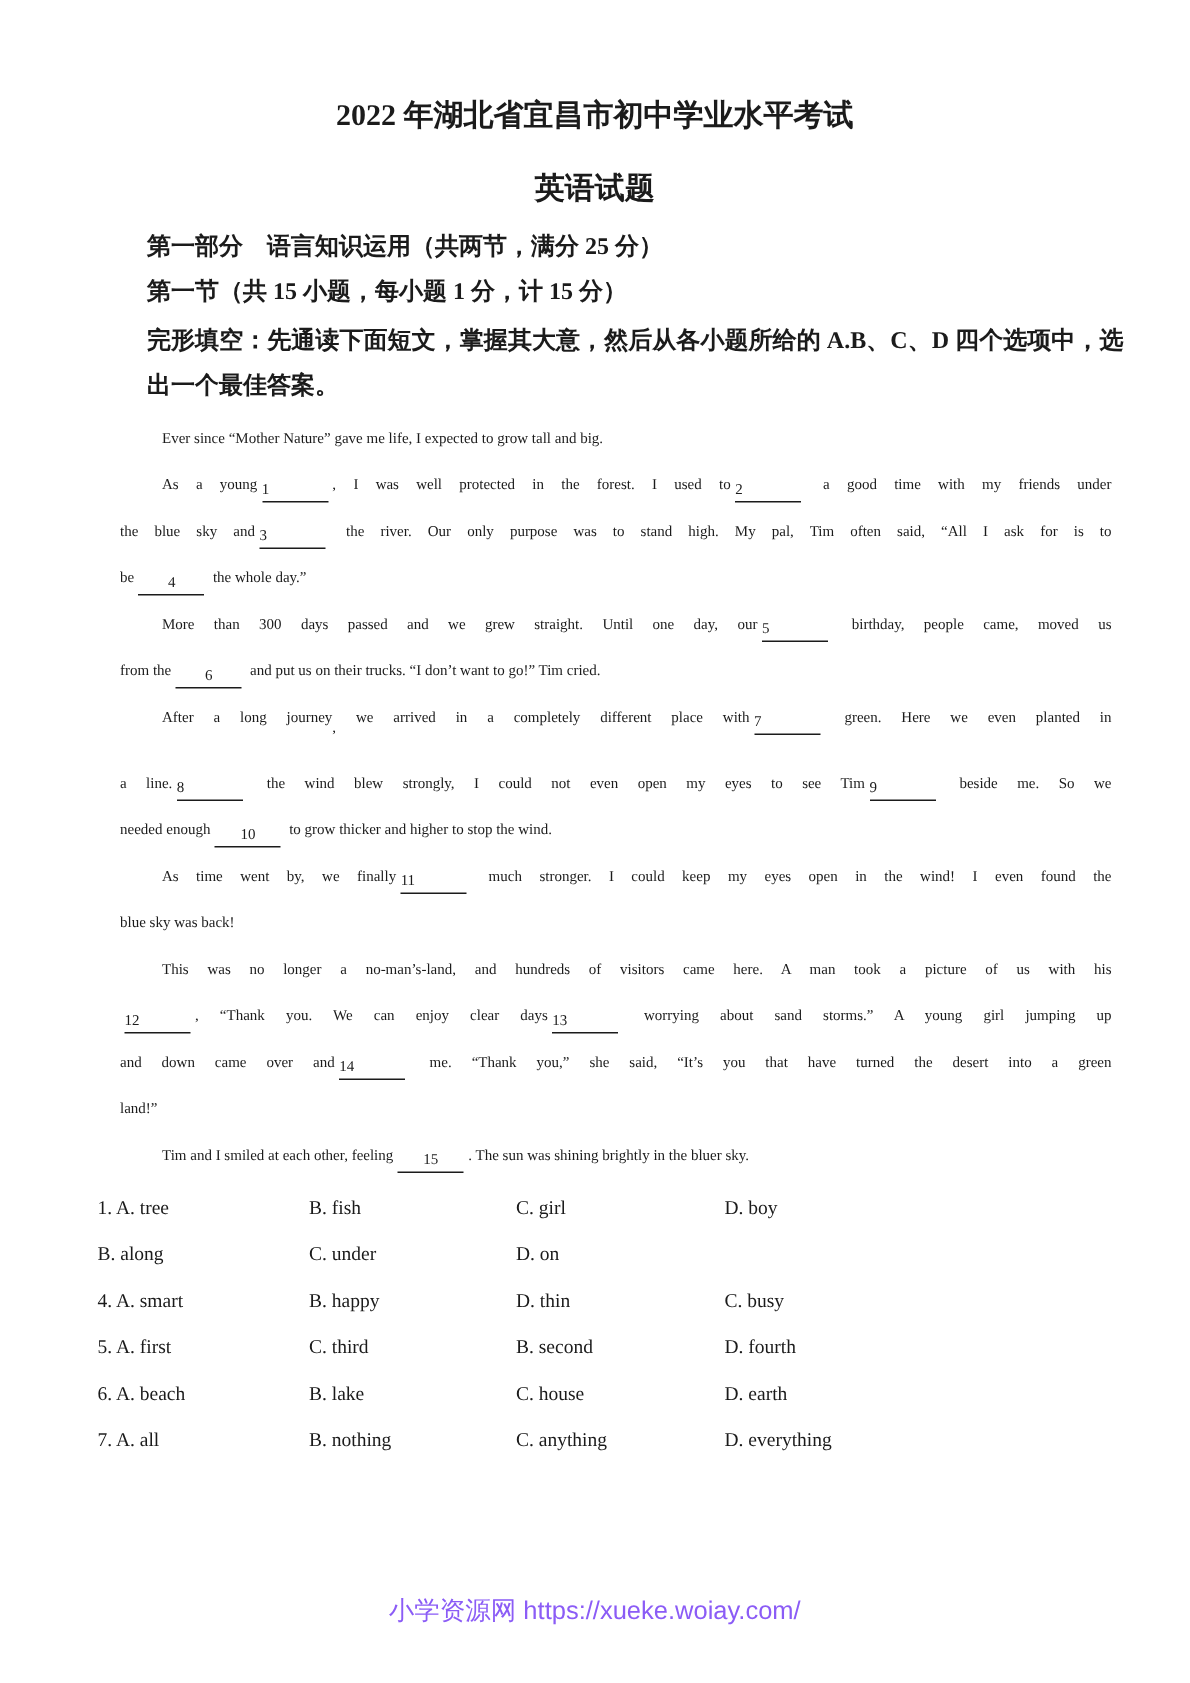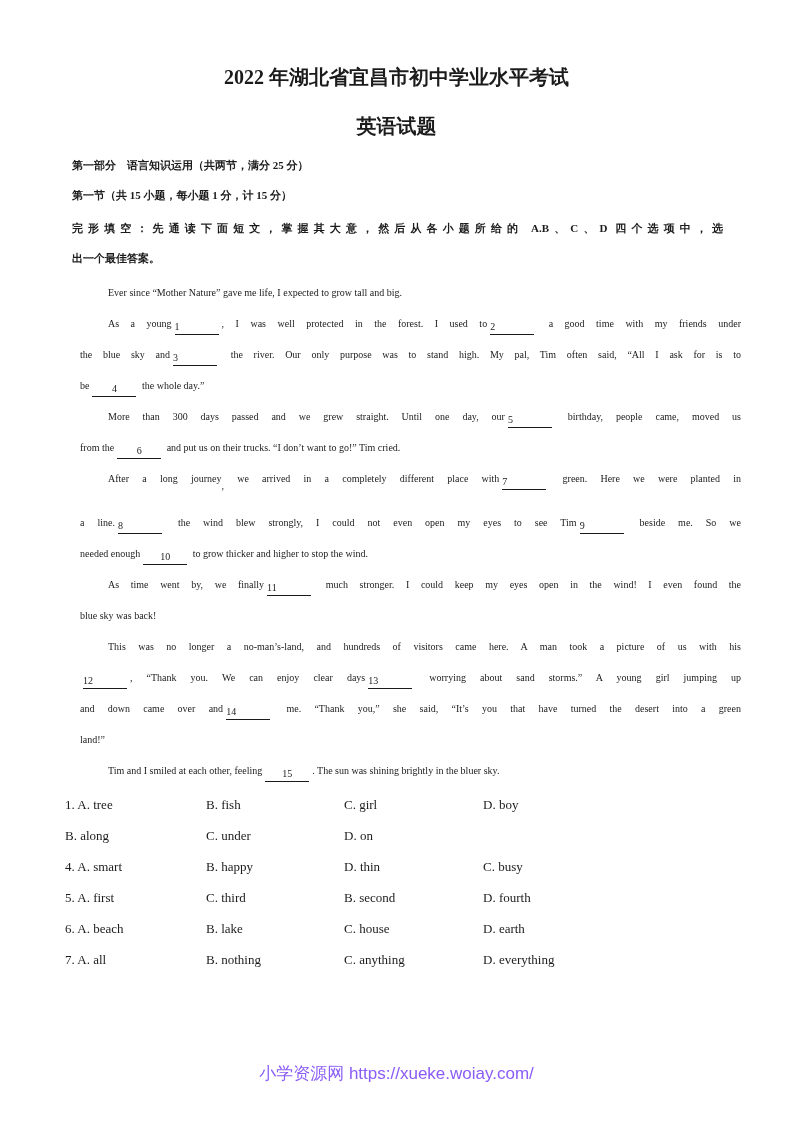--- a/index.html
+++ b/index.html
@@ -28,24 +28,24 @@
     font-family: Liberation Serif, serif;
   }
   .paper-info {
     margin: 8px 0 0 0;
     font-size: 15px;
     line-height: 20px;
     font-weight: bold;
   }
   .cn {
     box-sizing: border-box;
-    margin-left: 72px;
+    margin-left: 98px;
     width: 651px;
     font-weight: bold;
-    font-size: 11px;
+    font-size: 16px;
   }
   .h-part { margin-top: 15px; line-height: 20px; }
   .h-sec  { margin-top: 10px; line-height: 20px; }
   .instr  { margin-top: 8px; }
   .instr-line { line-height: 30px; }
   .just { text-align: justify; text-align-last: justify; }
   .passage { margin: 4px 0 0 63px; }
   .pline {
     box-sizing: border-box;
     width: 661px;
@@ -105,21 +105,21 @@
     <div class="instr-line">出一个最佳答案。</div>
   </div>
 
   <div class="passage">
       <div class="pline indent"><span>Ever since “Mother Nature” gave me life, I expected to grow tall and big.</span></div>
       <div class="pline indent just"><span>As a young</span><span class="blank">1</span><span>, I was well protected in the forest. I used to</span><span class="blank">2</span><span> a good time with my friends under</span></div>
       <div class="pline just"><span>the blue sky and</span><span class="blank">3</span><span> the river. Our only purpose was to stand high. My pal, Tim often said, “All I ask for is to</span></div>
       <div class="pline"><span>be</span><span class="blank">4</span><span> the whole day.”</span></div>
       <div class="pline indent just"><span>More than 300 days passed and we grew straight. Until one day, our</span><span class="blank">5</span><span> birthday, people came, moved us</span></div>
       <div class="pline"><span>from the</span><span class="blank">6</span><span> and put us on their trucks. “I don’t want to go!” Tim cried.</span></div>
-      <div class="pline indent just gap-after"><span>After a long journey</span><span class="subc">,</span><span> we arrived in a completely different place with</span><span class="blank">7</span><span> green. Here we were planted in</span></div>
+      <div class="pline indent just gap-after"><span>After a long journey</span><span class="subc">,</span><span> we arrived in a completely different place with</span><span class="blank">7</span><span> green. Here we even planted in</span></div>
       <div class="pline just"><span>a line.</span><span class="blank">8</span><span> the wind blew strongly, I could not even open my eyes to see Tim</span><span class="blank">9</span><span> beside me. So we</span></div>
       <div class="pline"><span>needed enough</span><span class="blank">10</span><span> to grow thicker and higher to stop the wind.</span></div>
       <div class="pline indent just"><span>As time went by, we finally</span><span class="blank">11</span><span> much stronger. I could keep my eyes open in the wind! I even found the</span></div>
       <div class="pline"><span>blue sky was back!</span></div>
       <div class="pline indent just"><span>This was no longer a no-man’s-land, and hundreds of visitors came here. A man took a picture of us with his</span></div>
       <div class="pline just"><span class="blank">12</span><span>, “Thank you. We can enjoy clear days</span><span class="blank">13</span><span> worrying about sand storms.” A young girl jumping up</span></div>
       <div class="pline just"><span>and down came over and</span><span class="blank">14</span><span> me. “Thank you,” she said, “It’s you that have turned the desert into a green</span></div>
       <div class="pline"><span>land!”</span></div>
       <div class="pline indent"><span>Tim and I smiled at each other, feeling</span><span class="blank">15</span><span>. The sun was shining brightly in the bluer sky.</span></div>
     </div>

